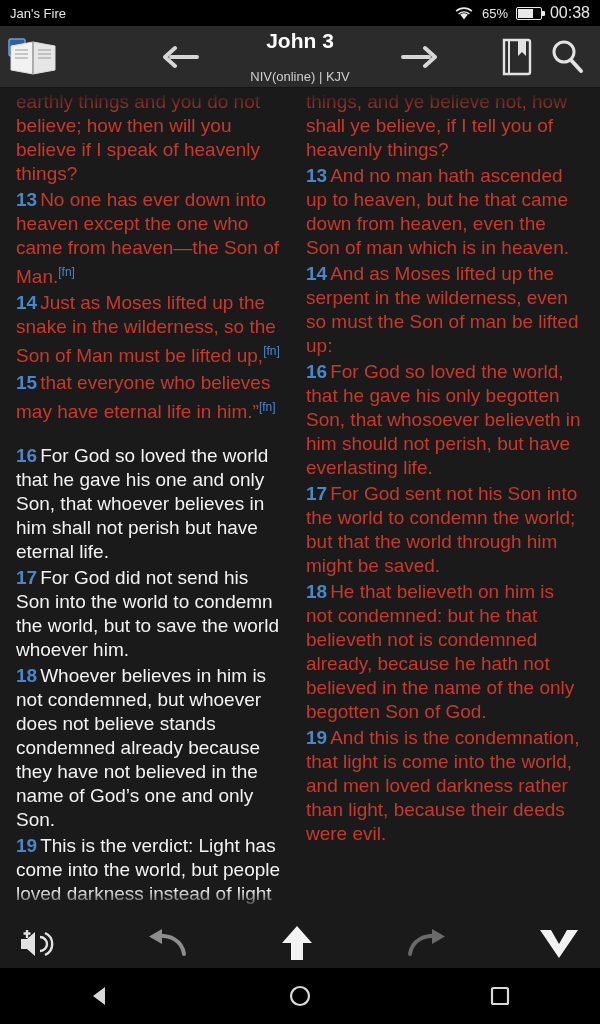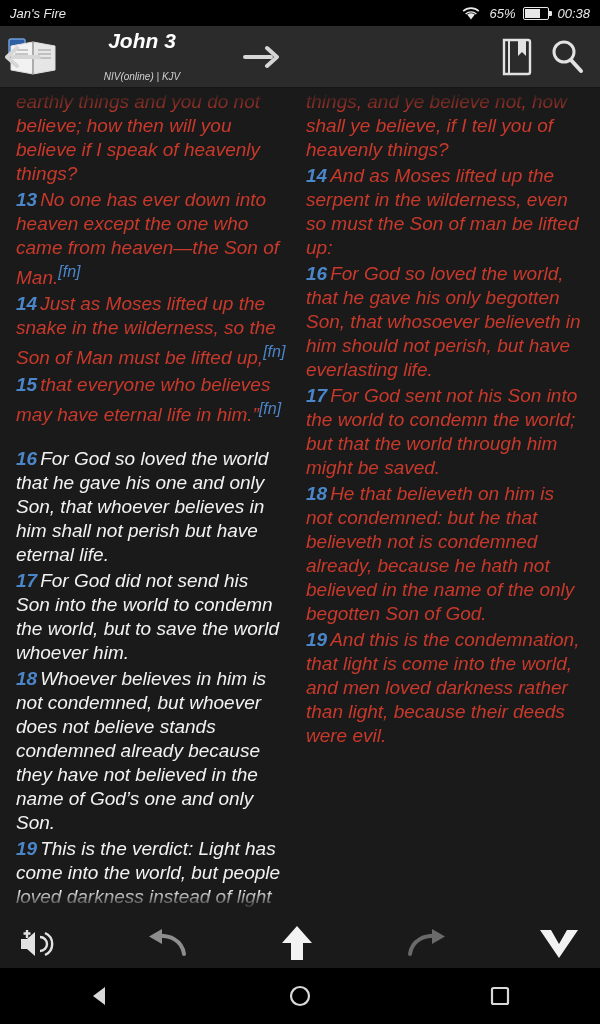--- a/index.html
+++ b/index.html
@@ -2,78 +2,78 @@
 <html><head>
 <meta charset="utf-8">
 <style>
   * { box-sizing: border-box; margin: 0; padding: 0; }
   html, body {
     width: 600px; height: 1024px;
     background: #000;
     font-family: "Liberation Sans", sans-serif;
     overflow: hidden;
   }
-  #app { position: relative; width: 600px; height: 1024px; background: #bef264; font-style: italic; }
+  #app { position: relative; width: 600px; height: 1024px; background: #bef264; }
 
   
   .statusbar {
     height: 26px; background: #000; color: #e8e8e8;
     display: flex; align-items: center; padding: 0 10px;
     font-size: 13px;
   }
   .statusbar .title { flex: 0 0 auto; }
   .statusbar .spacer { flex: 1 1 auto; }
   .statusbar .sb-item { margin-left: 8px; display: flex; align-items: center; }
   .wifi-icon svg { display: block; }
   .batt { display: inline-block; width: 26px; height: 13px; border: 1.5px solid #e8e8e8;
           border-radius: 2px; position: relative; }
   .batt::after { content: ""; position: absolute; right: -4px; top: 3px; width: 3px; height: 5px;
           background: #e8e8e8; border-radius: 0 1px 1px 0; }
   .batt-fill { position: absolute; left: 1px; top: 1px; bottom: 1px; width: 62%; background: #e8e8e8; }
-  .clock { font-size: 13px; }
+  .clock { font-size: 16px; }
 
   
   .appbar {
     height: 62px; background: #2b2b2b; border-bottom: 1px solid #151515;
     display: flex; align-items: center; position: relative;
   }
   .appbar .book-logo {
     width: 54px; height: 46px; margin-left: 6px;
     display: flex; align-items: center; justify-content: center;
   }
   .center-nav {
     position: absolute; left: 0; right: 0; top: 0; bottom: 0;
-    display: flex; align-items: center; gap: 21px;
+    display: flex; align-items: center; justify-content: center; gap: 21px;
     pointer-events: none;
   }
   .center-nav > * { pointer-events: auto; }
   .arrow-btn { width: 46px; height: 40px; display: flex; align-items: center; justify-content: center; }
   .ref-block { text-align: center; min-width: 150px; }
   .ref-title { color: #ffffff; font-size: 21px; font-weight: bold; line-height: 24px; }
-  .ref-sub { color: #cfcfcf; font-size: 10px; line-height: 16px; margin-top: 16px; }
+  .ref-sub { color: #cfcfcf; font-size: 13px; line-height: 16px; margin-top: 16px; }
   .appbar-right {
     margin-left: auto; display: flex; align-items: center; gap: 16px; padding-right: 16px;
     position: relative; z-index: 2;
   }
 
   
   .pane {
     position: absolute; top: 88px; bottom: 104px; left: 0; right: 0;
     background: #1a1a1a; overflow: hidden;
   }
   .cols { display: flex; height: 100%; padding: 0 10px; }
   .col { width: 50%; padding: 0 6px; }
   .col-left { padding-right: 14px; }
   .verse { font-size: 19px; line-height: 24px; margin-bottom: 2px; }
   .col-left .verse { color: #f2f2f2; }
   .col-right .verse { color: #c9392b; }
   .vnum { color: #4b86c9; font-weight: bold; margin-right: 3px; }
   .col-right .vnum { color: #4b86c9; }
   .red { color: #c9392b; }
-  .fn { color: #4b86c9; font-size: 16px; vertical-align: super; }
+  .fn { color: #4b86c9; font-size: 12px; vertical-align: super; }
   .gap { height: 18px; }
   .fade-top {
     position: absolute; top: 0; left: 0; right: 0; height: 26px;
     background: linear-gradient(to bottom, #1a1a1a 10%, rgba(26,26,26,0));
     pointer-events: none;
   }
   .fade-bottom {
     position: absolute; bottom: 0; left: 0; right: 0; height: 30px;
     background: linear-gradient(to top, #1a1a1a 35%, rgba(26,26,26,0));
     pointer-events: none;
@@ -195,20 +195,23 @@
         <div class="verse">
           <span class="vnum">19</span><span>This is the verdict: Light has come into the world, but people loved darkness instead of light because their deeds were evil.</span>
         </div>
       </div>
 
       <div class="col col-right">
         <div class="verse">
           <span>things, and ye believe not, how shall ye believe, if I tell you of heavenly things?</span>
         </div>
         <div class="verse">
+          <span class="vnum">13</span><span>And no man hath ascended up to heaven, but he that came down from heaven, even the Son of man which is in heaven.</span>
+        </div>
+        <div class="verse">
           <span class="vnum">14</span><span>And as Moses lifted up the serpent in the wilderness, even so must the Son of man be lifted up:</span>
         </div>
         <div class="verse">
           <span class="vnum">16</span><span>For God so loved the world, that he gave his only begotten Son, that whosoever believeth in him should not perish, but have everlasting life.</span>
         </div>
         <div class="verse">
           <span class="vnum">17</span><span>For God sent not his Son into the world to condemn the world; but that the world through him might be saved.</span>
         </div>
         <div class="verse">
           <span class="vnum">18</span><span>He that believeth on him is not condemned: but he that believeth not is condemned already, because he hath not believed in the name of the only begotten Son of God.</span>

